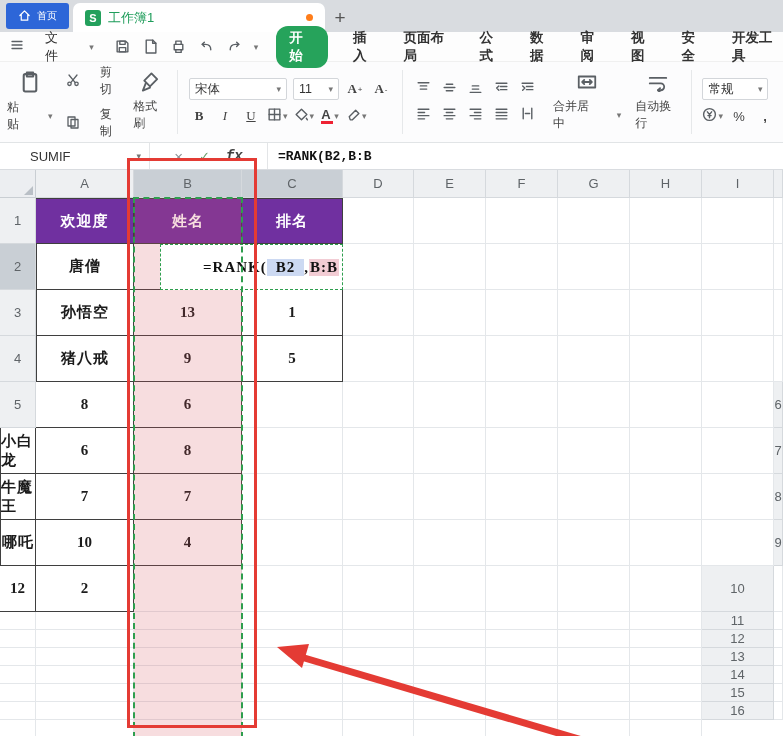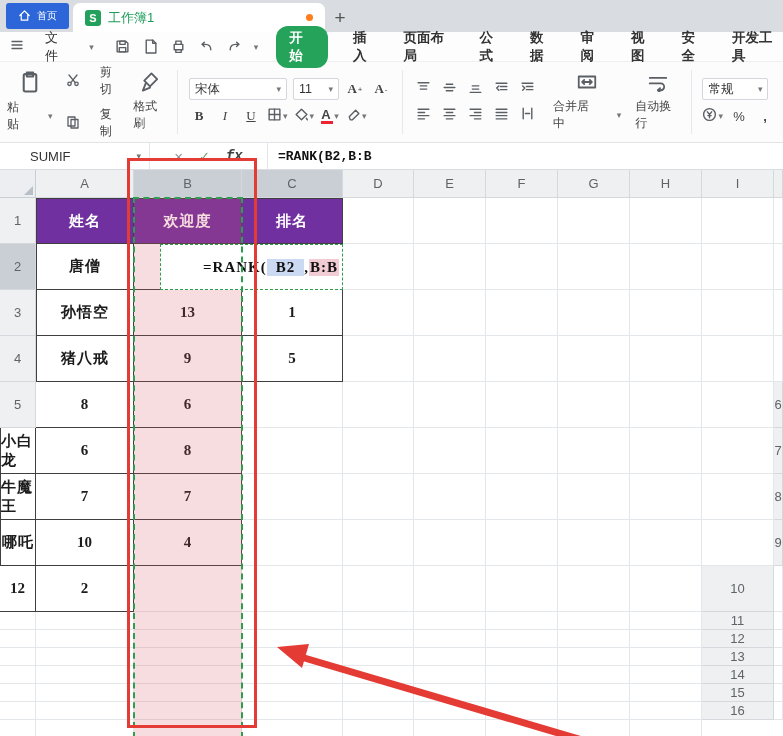--- a/index.html
+++ b/index.html
@@ -410,22 +410,22 @@
     <div class="colhead sel">B</div>
     <div class="colhead sel">C</div>
     <div class="colhead">D</div>
     <div class="colhead">E</div>
     <div class="colhead">F</div>
     <div class="colhead">G</div>
     <div class="colhead">H</div>
     <div class="colhead">I</div>
     <div class="colhead"></div>
     <div class="rowhead">1</div>
+    <div class="cell tbl hdr bt">欢迎度</div>
     <div class="cell tbl hdr bt bl">姓名</div>
-    <div class="cell tbl hdr bt">欢迎度</div>
     <div class="cell tbl hdr bt">排名</div>
     <div class="cell"></div>
     <div class="cell"></div>
     <div class="cell"></div>
     <div class="cell"></div>
     <div class="cell"></div>
     <div class="cell"></div>
     <div class="cell"></div>
     <div class="rowhead sel">2</div>
     <div class="cell tbl name bl">唐僧</div>

